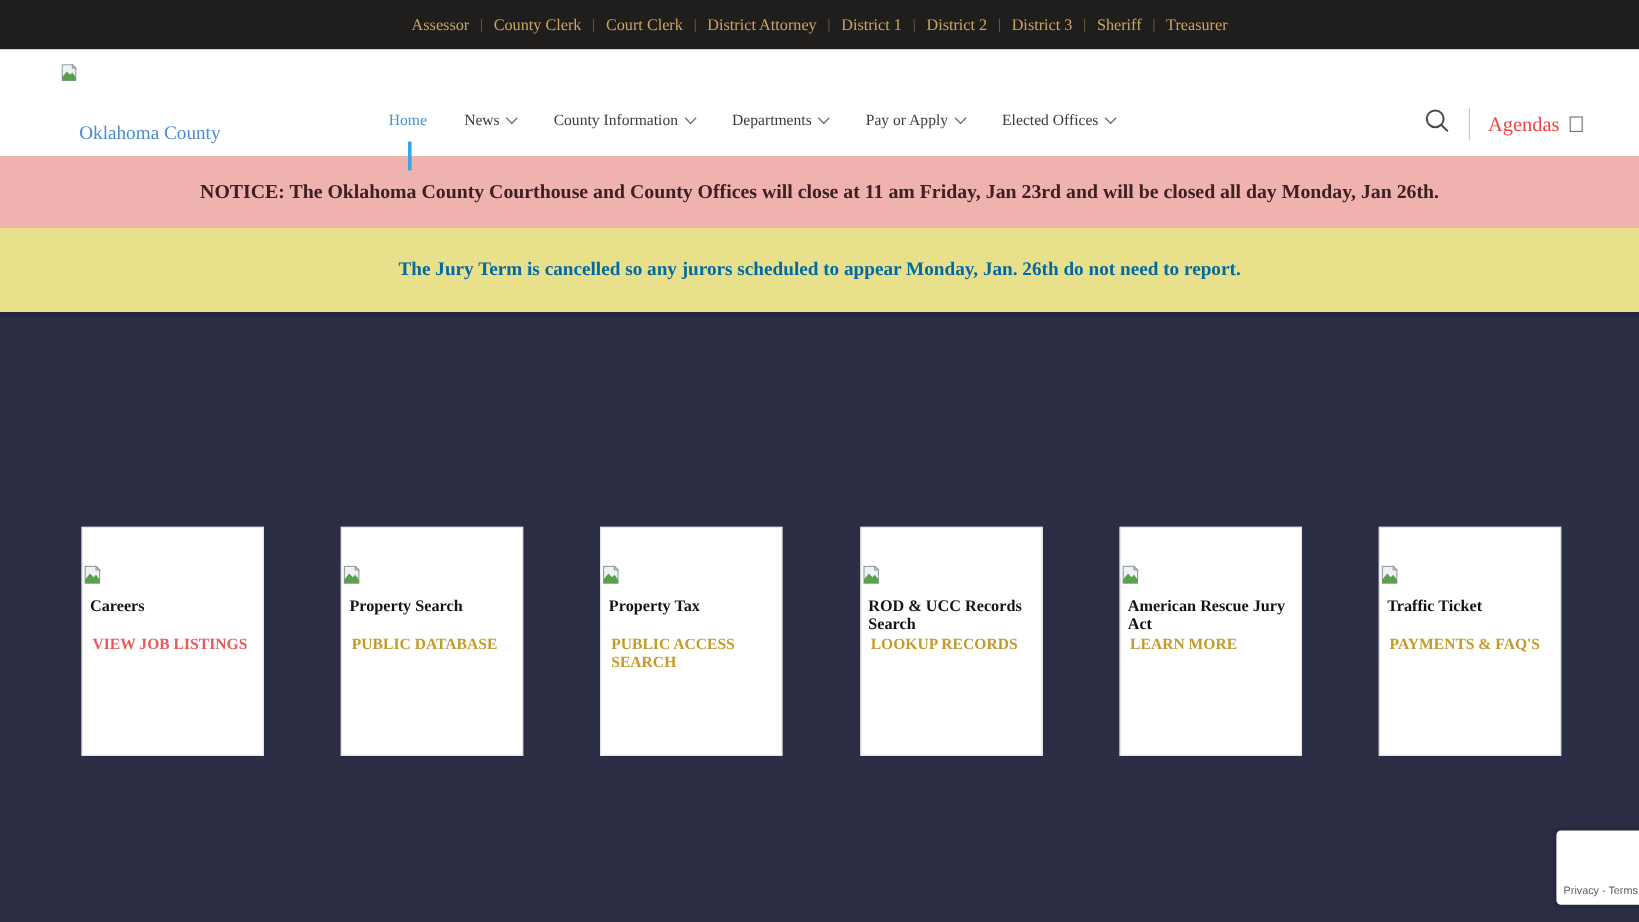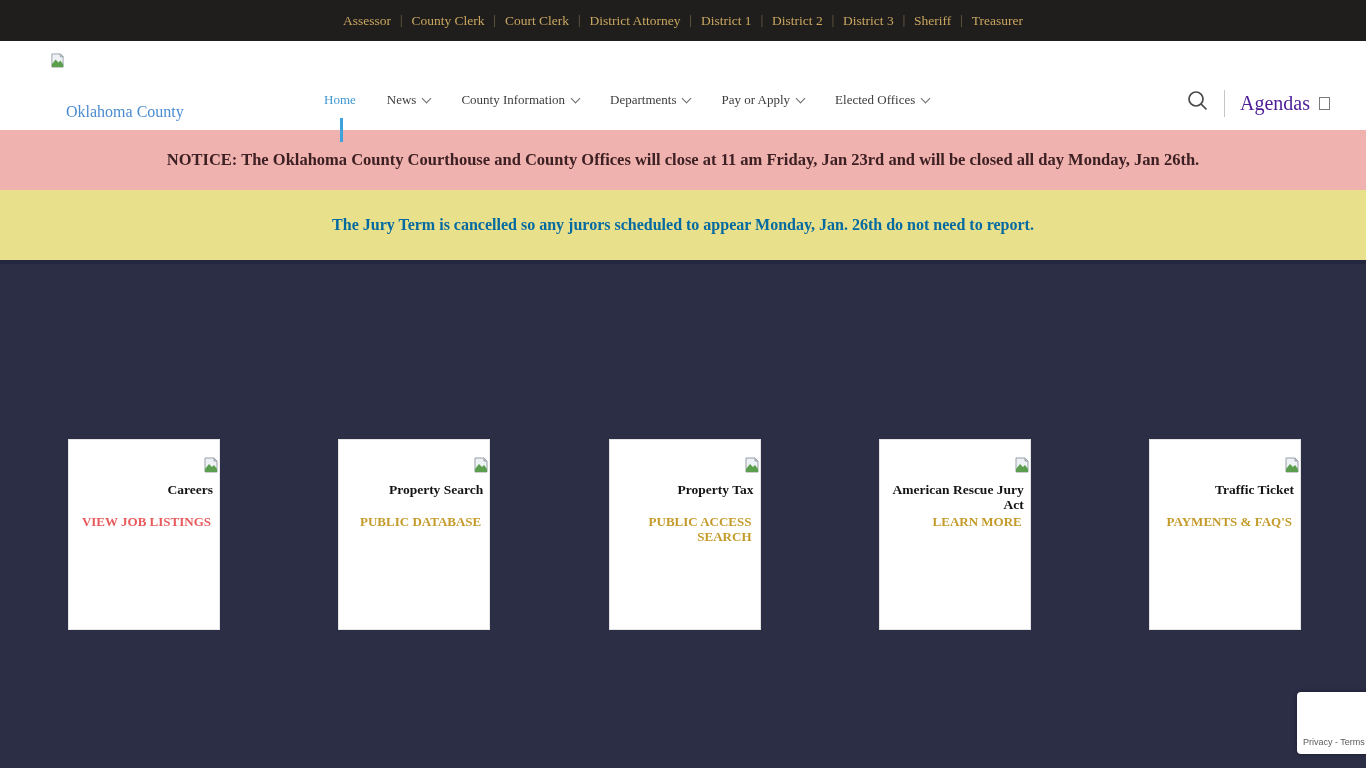--- a/index.html
+++ b/index.html
@@ -46,21 +46,21 @@
     display:inline-block; width:7px; height:7px; margin-left:7px; margin-top:-4px;
     border-right:1.5px solid #6b6b6b; border-bottom:1.5px solid #6b6b6b;
     transform:rotate(45deg);
   }
   .header-right {
     position:absolute; left:1186px; top:48px;
     display:flex; align-items:center;
   }
   .search-btn { cursor:pointer; display:block; }
   .vsep { width:1px; height:27px; background:#c6c6c6; margin:0 15px 0 14px; }
-  .agendas { color:#4c1d95; font-size:20px; cursor:pointer; }
+  .agendas { color:#ef4444; font-size:17px; cursor:pointer; }
   .tofu {
     display:inline-block; width:11px; height:13px;
     border:1px solid #7a7a7a; margin-left:9px; vertical-align:-1px;
   }
 
   
   .banner {
     display:flex; align-items:center; justify-content:center;
     text-align:center; font-weight:bold; padding:14px 40px;
   }
@@ -69,21 +69,21 @@
 
   
   .main { position:relative; height:487px; background:#2b2e45; }
   .main-topline { height:4px; background:#242740; }
   .cards {
     position:absolute; left:68px; top:179px; width:1233px;
     display:flex; justify-content:space-between;
   }
   .card {
     width:152px; height:191px; background:#ffffff;
-    text-align:right; padding-top:17px; cursor:pointer;
+    text-align:left; padding-top:31px; cursor:pointer;
     border:1px solid #e4e4e4;
   }
   .card .img-icon { display:inline-block; }
   .card-title {
     margin-top:5px; padding:0 6px; min-height:30px;
     color:#141414; font-weight:bold; font-size:13.5px; line-height:15px;
   }
   .card-link {
     display:inline-block; margin-top:2px; padding:0 8px;
     font-weight:bold; font-size:13px; line-height:15px;
@@ -220,20 +220,31 @@
         <svg width="16" height="16" viewBox="0 0 16 16">
           <path d="M2 1 h9 l3 3 v11 h-12 z" fill="#eef1f5" stroke="#98a0a8" stroke-width="1"></path>
           <path d="M11 1 v3 h3 z" fill="#cdd3da" stroke="#98a0a8" stroke-width="1"></path>
           <path d="M2 12 l4 -5 3 3 2 -2 3 4 v3 h-12 z" fill="#5b9e4d"></path>
         </svg>
       </span>
       <div class="card-title">Property Tax</div>
       <a class="card-link">PUBLIC ACCESS SEARCH</a>
     </div>
 
+    <div class="card">
+      <span class="img-icon">
+        <svg width="16" height="16" viewBox="0 0 16 16">
+          <path d="M2 1 h9 l3 3 v11 h-12 z" fill="#eef1f5" stroke="#98a0a8" stroke-width="1"></path>
+          <path d="M11 1 v3 h3 z" fill="#cdd3da" stroke="#98a0a8" stroke-width="1"></path>
+          <path d="M2 12 l4 -5 3 3 2 -2 3 4 v3 h-12 z" fill="#5b9e4d"></path>
+        </svg>
+      </span>
+      <div class="card-title">ROD &amp; UCC Records Search</div>
+      <a class="card-link">LOOKUP RECORDS</a>
+    </div>
 
     <div class="card">
       <span class="img-icon">
         <svg width="16" height="16" viewBox="0 0 16 16">
           <path d="M2 1 h9 l3 3 v11 h-12 z" fill="#eef1f5" stroke="#98a0a8" stroke-width="1"></path>
           <path d="M11 1 v3 h3 z" fill="#cdd3da" stroke="#98a0a8" stroke-width="1"></path>
           <path d="M2 12 l4 -5 3 3 2 -2 3 4 v3 h-12 z" fill="#5b9e4d"></path>
         </svg>
       </span>
       <div class="card-title">American Rescue Jury Act</div>

